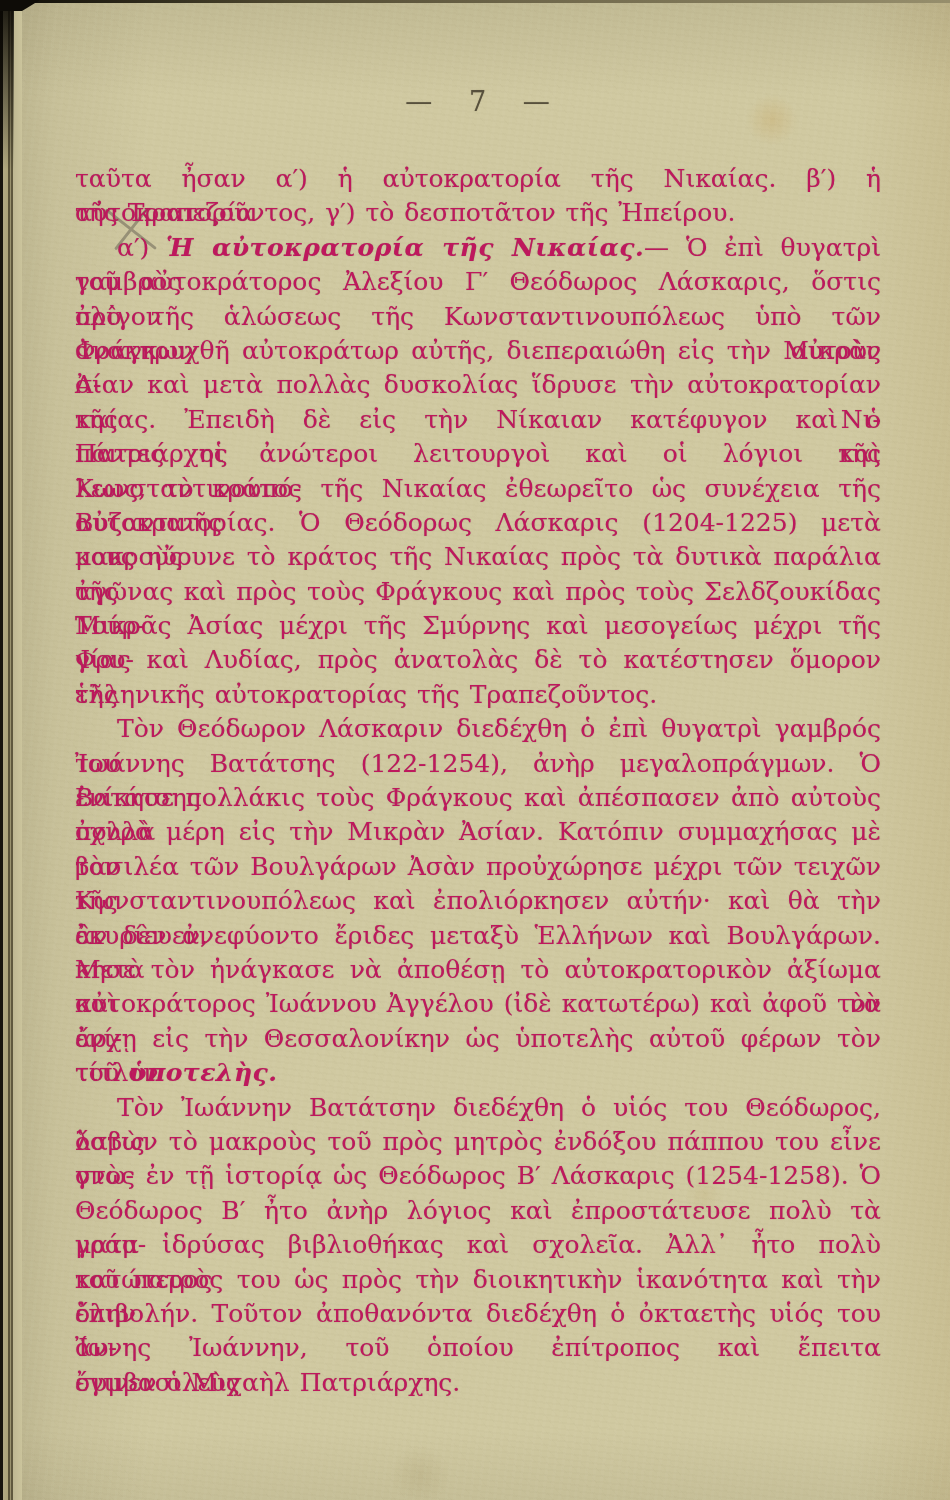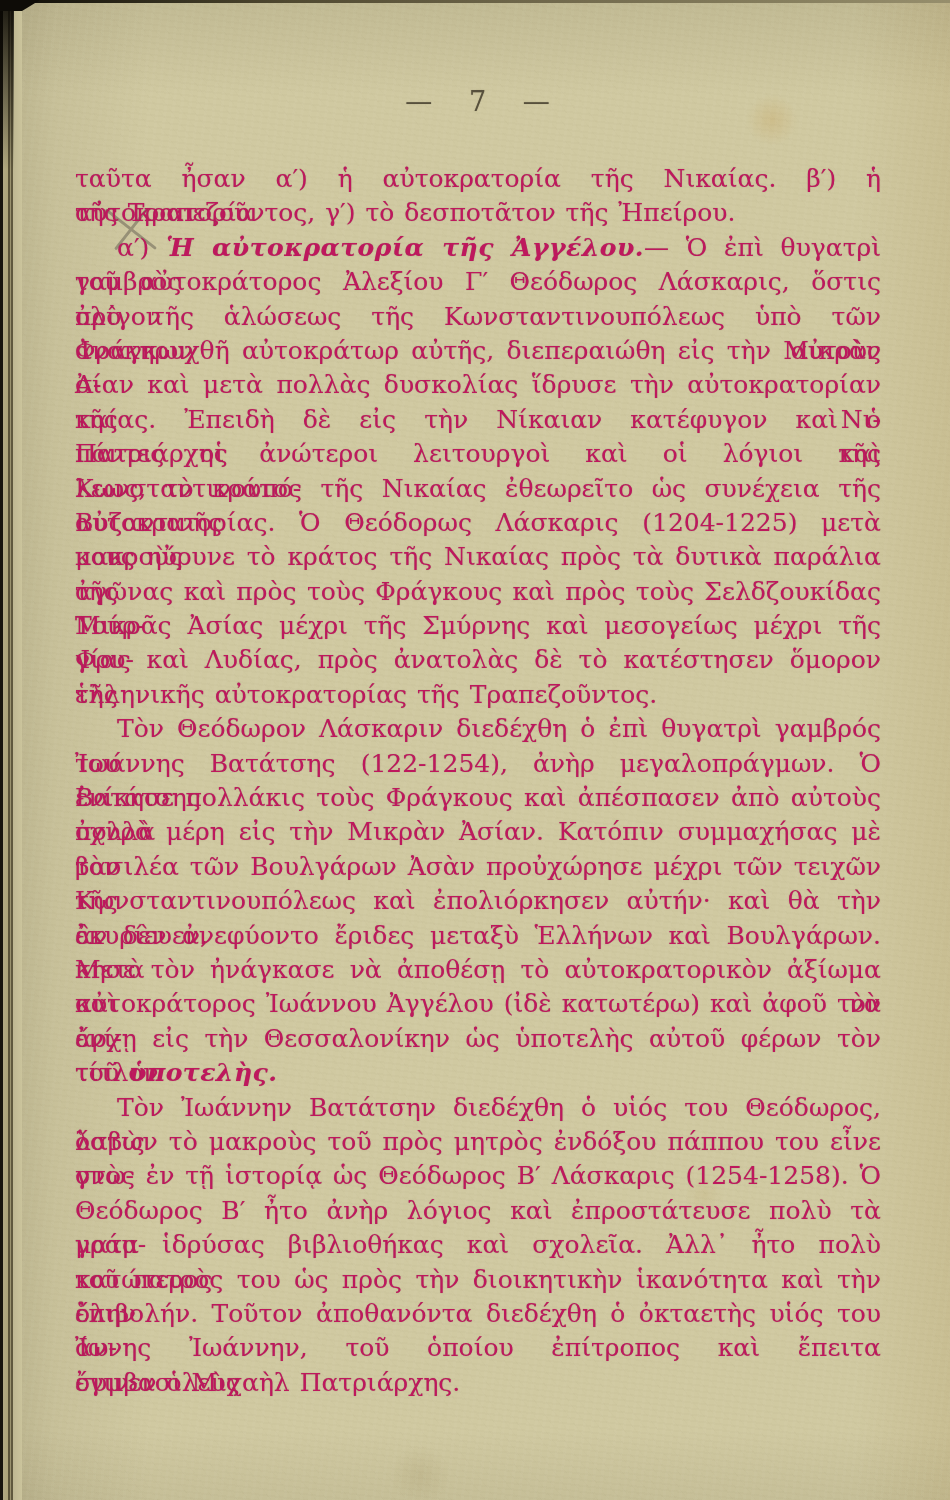--- a/index.html
+++ b/index.html
@@ -96,21 +96,21 @@
   <div class="edge-top"></div>
   <div class="corner-tl"></div>
 
   <div class="pencil-x"></div>
 
   <div class="page-number">— 7 —</div>
 
   <div class="page-body">
       <div class="line just"><span>ταῦτα ἦσαν α′) ἡ αὐτοκρατορία τῆς Νικαίας. β′) ἡ αὐτοκρατορία</span></div>
       <div class="line"><span>τῆς Τραπεζοῦντος, γ′) τὸ δεσποτᾶτον τῆς Ἠπείρου.</span></div>
-      <div class="line indent just"><span>α′) </span><span class="bi">Ἡ αὐτοκρατορία τῆς Ἀγγέλου.</span><span>— Ὁ ἐπὶ θυγατρὶ γαμβρὸς</span></div>
+      <div class="line indent just"><span>α′) </span><span class="bi">Ἡ αὐτοκρατορία τῆς Νικαίας.</span><span>— Ὁ ἐπὶ θυγατρὶ γαμβρὸς</span></div>
       <div class="line just"><span>τοῦ αὐτοκράτορος Ἀλεξίου Γ′ Θεόδωρος Λάσκαρις, ὅστις ὀλίγον</span></div>
       <div class="line just"><span>πρὸ τῆς ἁλώσεως τῆς Κωνσταντινουπόλεως ὑπὸ τῶν Φράγκων αὐτοὺς</span></div>
       <div class="line just"><span>ἀνακηρυχθῆ αὐτοκράτωρ αὐτῆς, διεπεραιώθη εἰς τὴν Μικρὰν Ἀ-</span></div>
       <div class="line just"><span>σίαν καὶ μετὰ πολλὰς δυσκολίας ἵδρυσε τὴν αὐτοκρατορίαν τῆς Νι-</span></div>
       <div class="line just"><span>καίας. Ἐπειδὴ δὲ εἰς τὴν Νίκαιαν κατέφυγον καὶ ὁ Πατριάρχης καὶ</span></div>
       <div class="line just"><span>πάντες οἱ ἀνώτεροι λειτουργοὶ καὶ οἱ λόγιοι τῆς Κωνσταντινουπό-</span></div>
       <div class="line just"><span>λεως, τὸ κράτος τῆς Νικαίας ἐθεωρεῖτο ὡς συνέχεια τῆς Βυζαντινῆς</span></div>
       <div class="line just"><span>αὐτοκρατορίας. Ὁ Θεόδορως Λάσκαρις (1204-1225) μετὰ μακροὺς</span></div>
       <div class="line just"><span>κους ηὔρυνε τὸ κράτος τῆς Νικαίας πρὸς τὰ δυτικὰ παράλια τῆς</span></div>
       <div class="line just"><span>ἀγῶνας καὶ πρὸς τοὺς Φράγκους καὶ πρὸς τοὺς Σελδζουκίδας Τούρ-</span></div>

